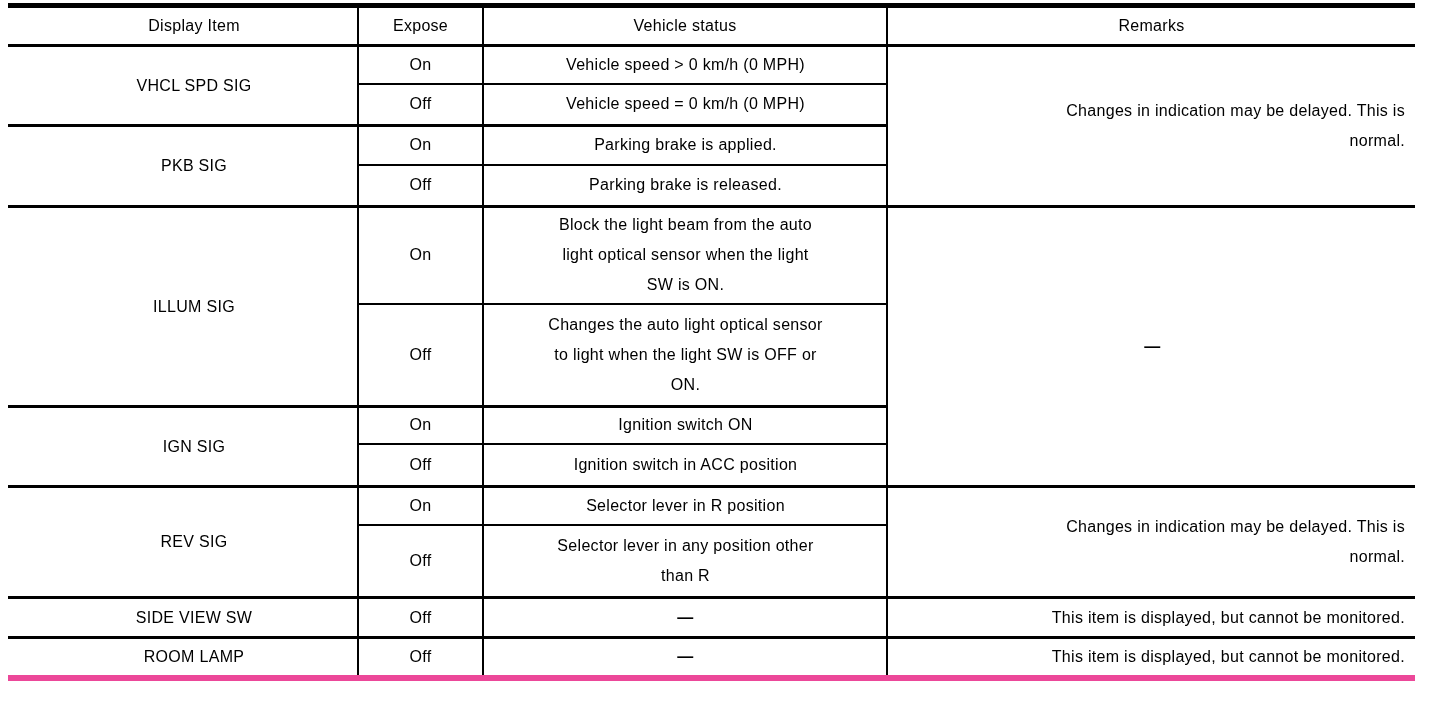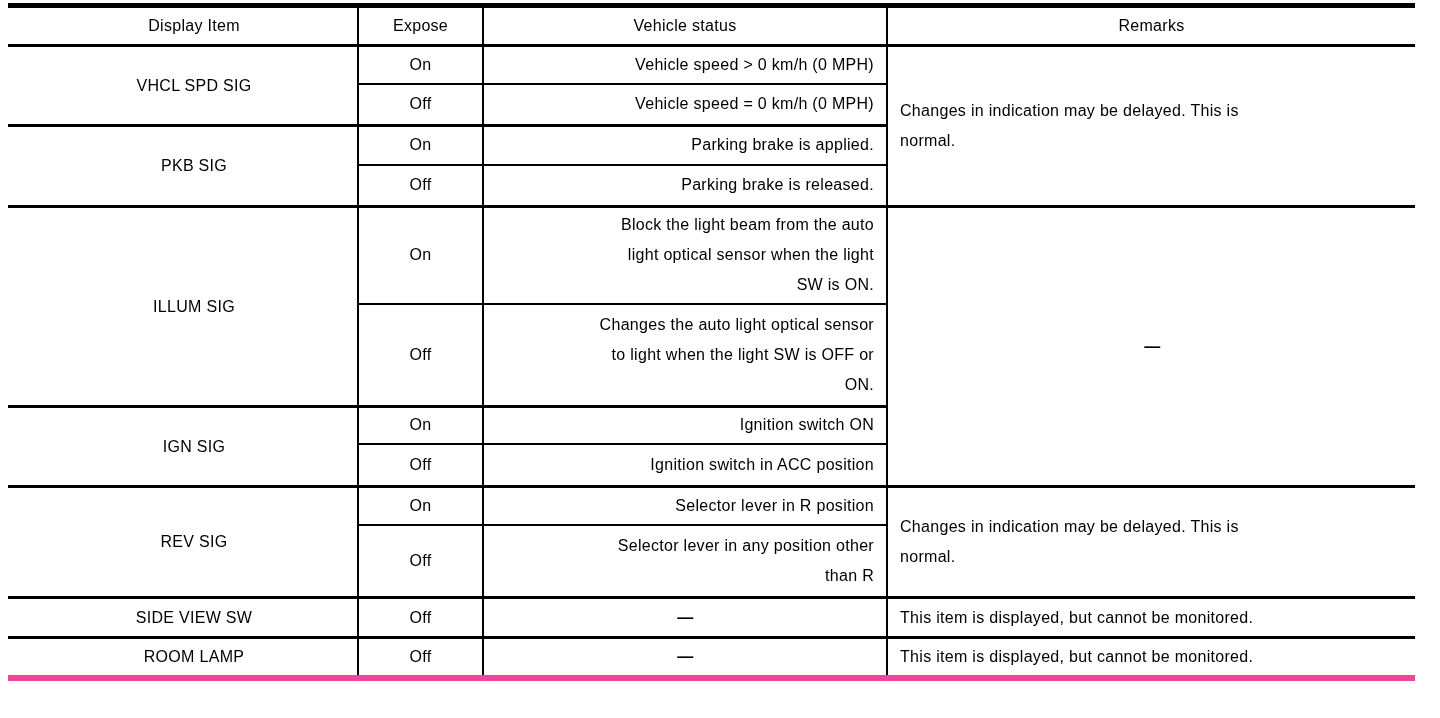--- a/index.html
+++ b/index.html
@@ -36,22 +36,22 @@
     line-height: 30px;
     padding: 2px 8px;
     white-space: pre-line;
   }
   th { border-bottom: 3px solid #000; }
 
   
   .c-disp   { border-left: 2px solid #000; border-right: 2px solid #000; text-align: center; }
   .c-stat   { border-right: 2px solid #000; }
   .c-item   { padding-left: 31px; text-align: center; }
-  td.c-stat { padding-left: 13px; padding-right: 12px; text-align: right; }
-  td.c-rem  { padding-left: 12px; padding-right: 10px; text-align: left; }
+  td.c-stat { padding-left: 13px; padding-right: 12px; text-align: center; }
+  td.c-rem  { padding-left: 12px; padding-right: 10px; text-align: right; }
 
   
   .bb2 { border-bottom: 2px solid #000; }
   .bb3 { border-bottom: 3px solid #000; }
 
   .center { text-align: center !important; }
   .dash   { font-weight: bold; }
 </style>
 </head>
 <body>

